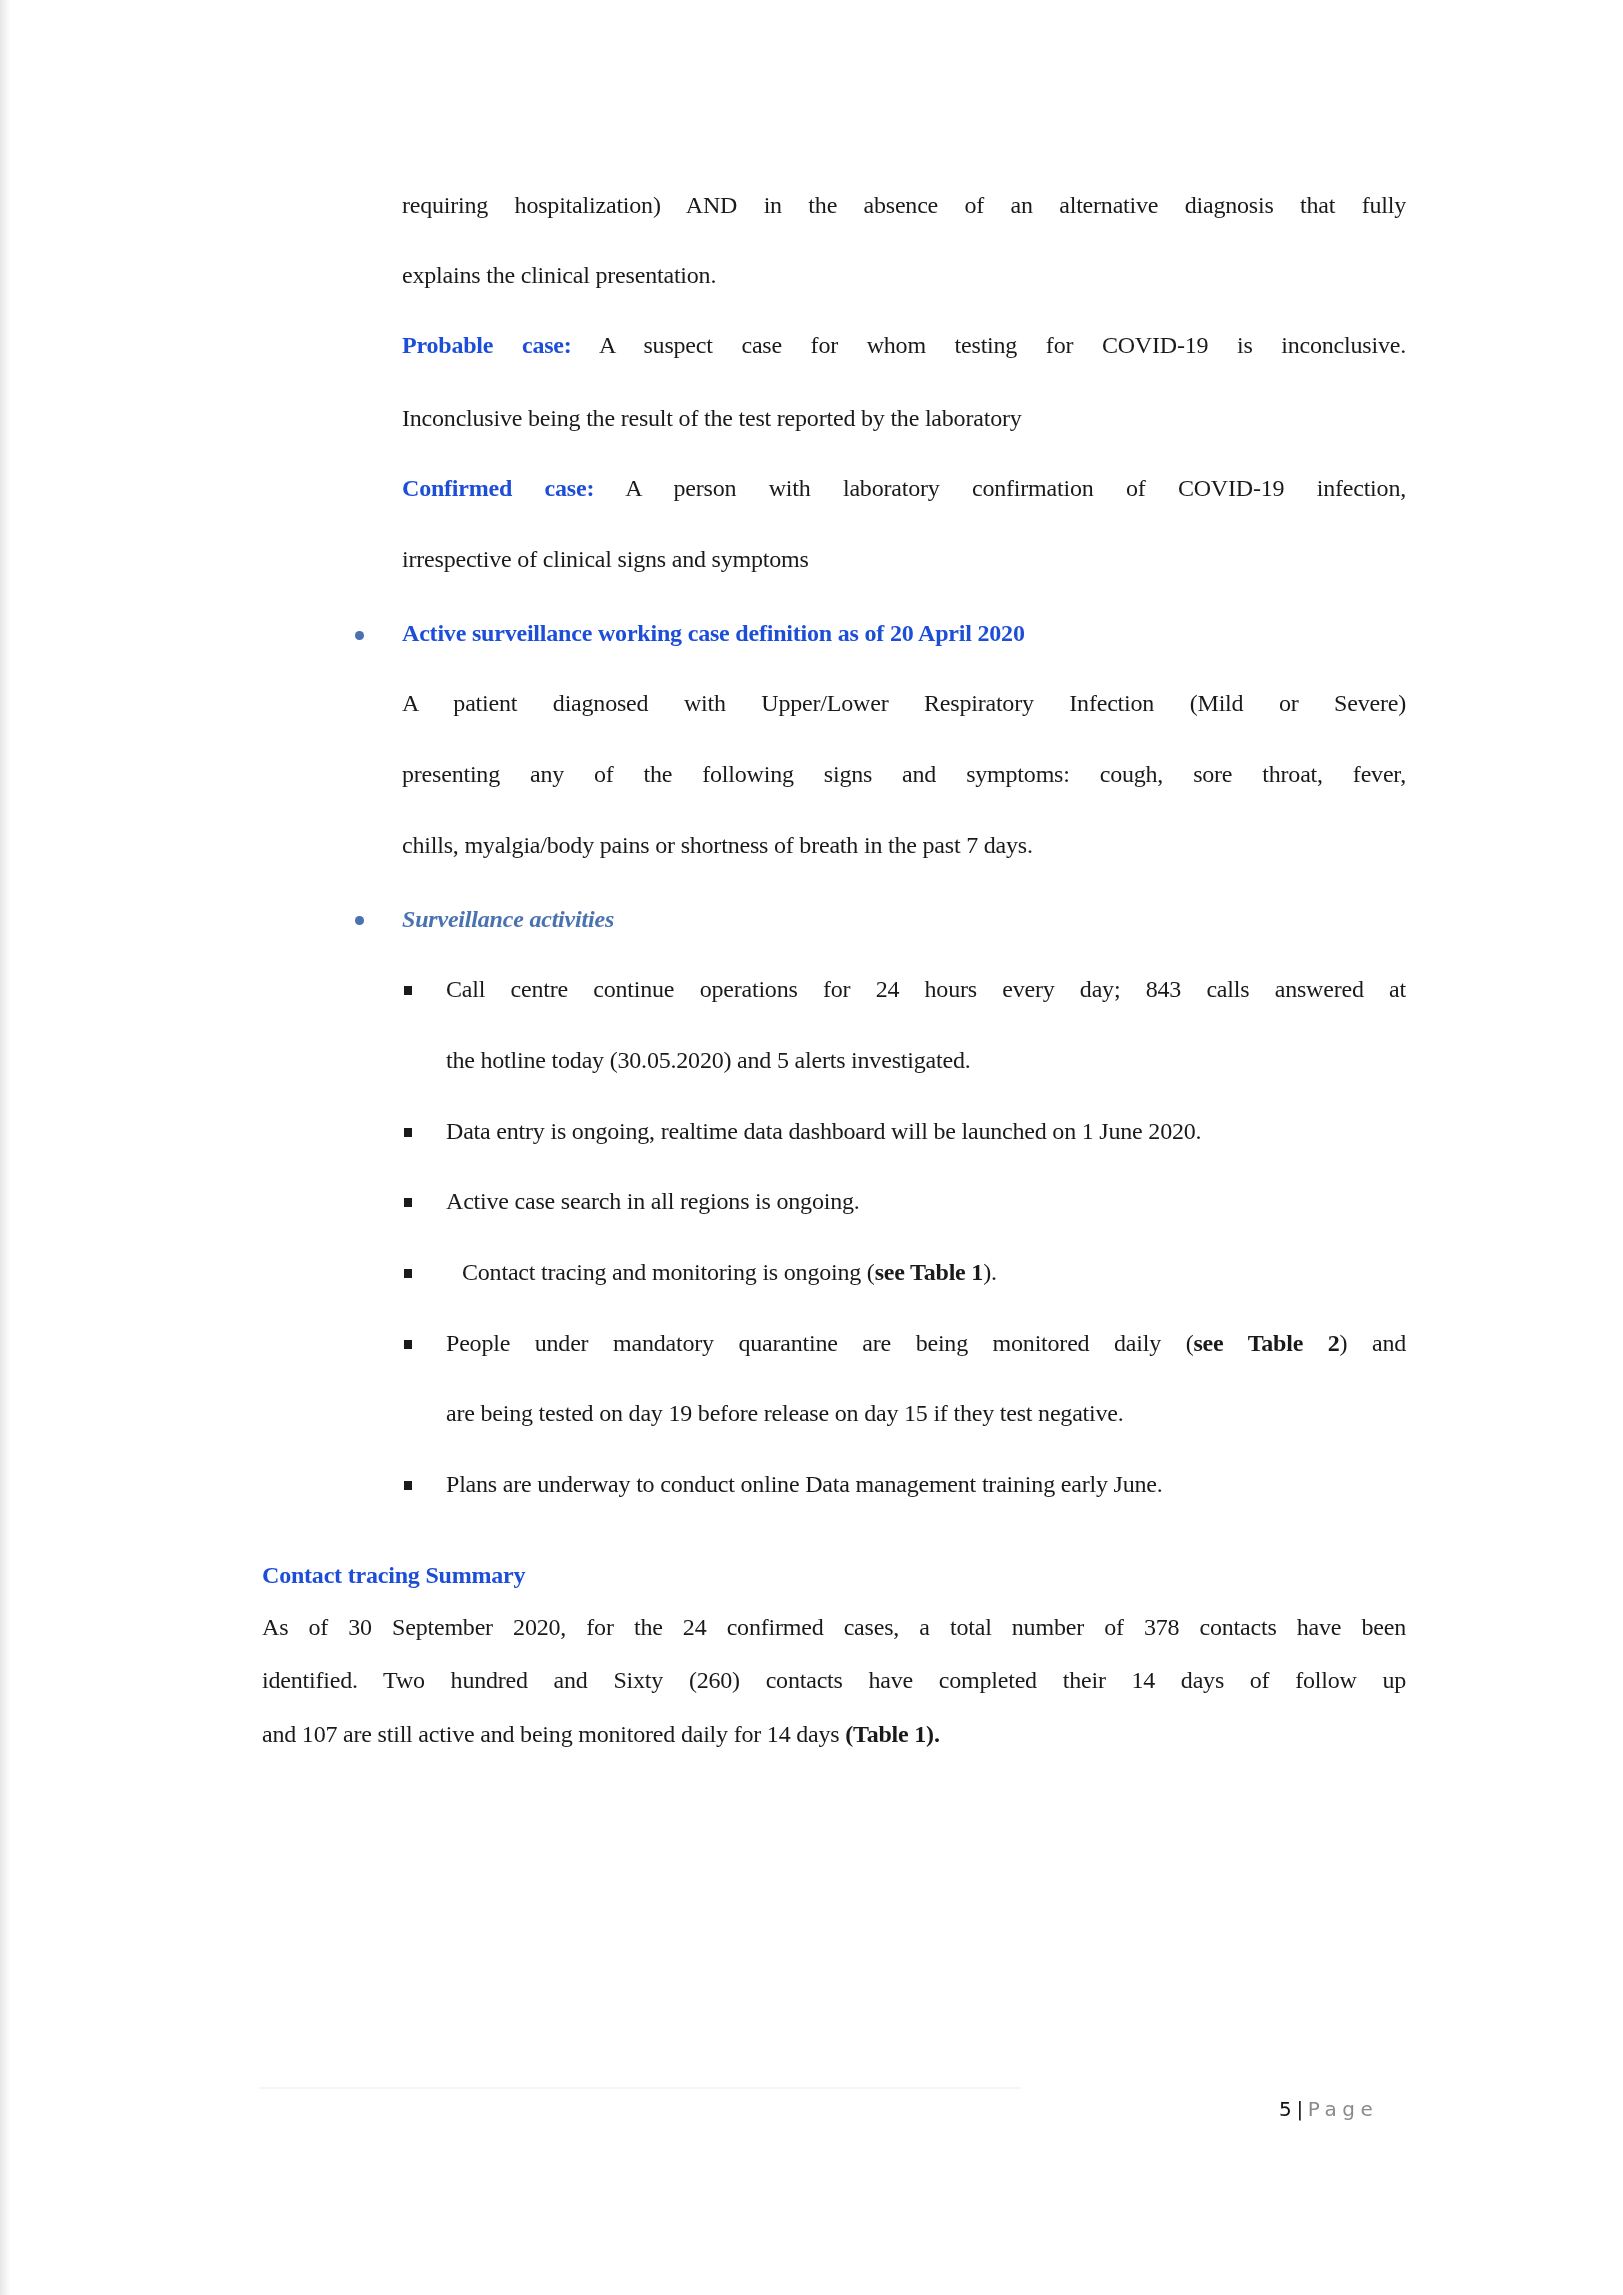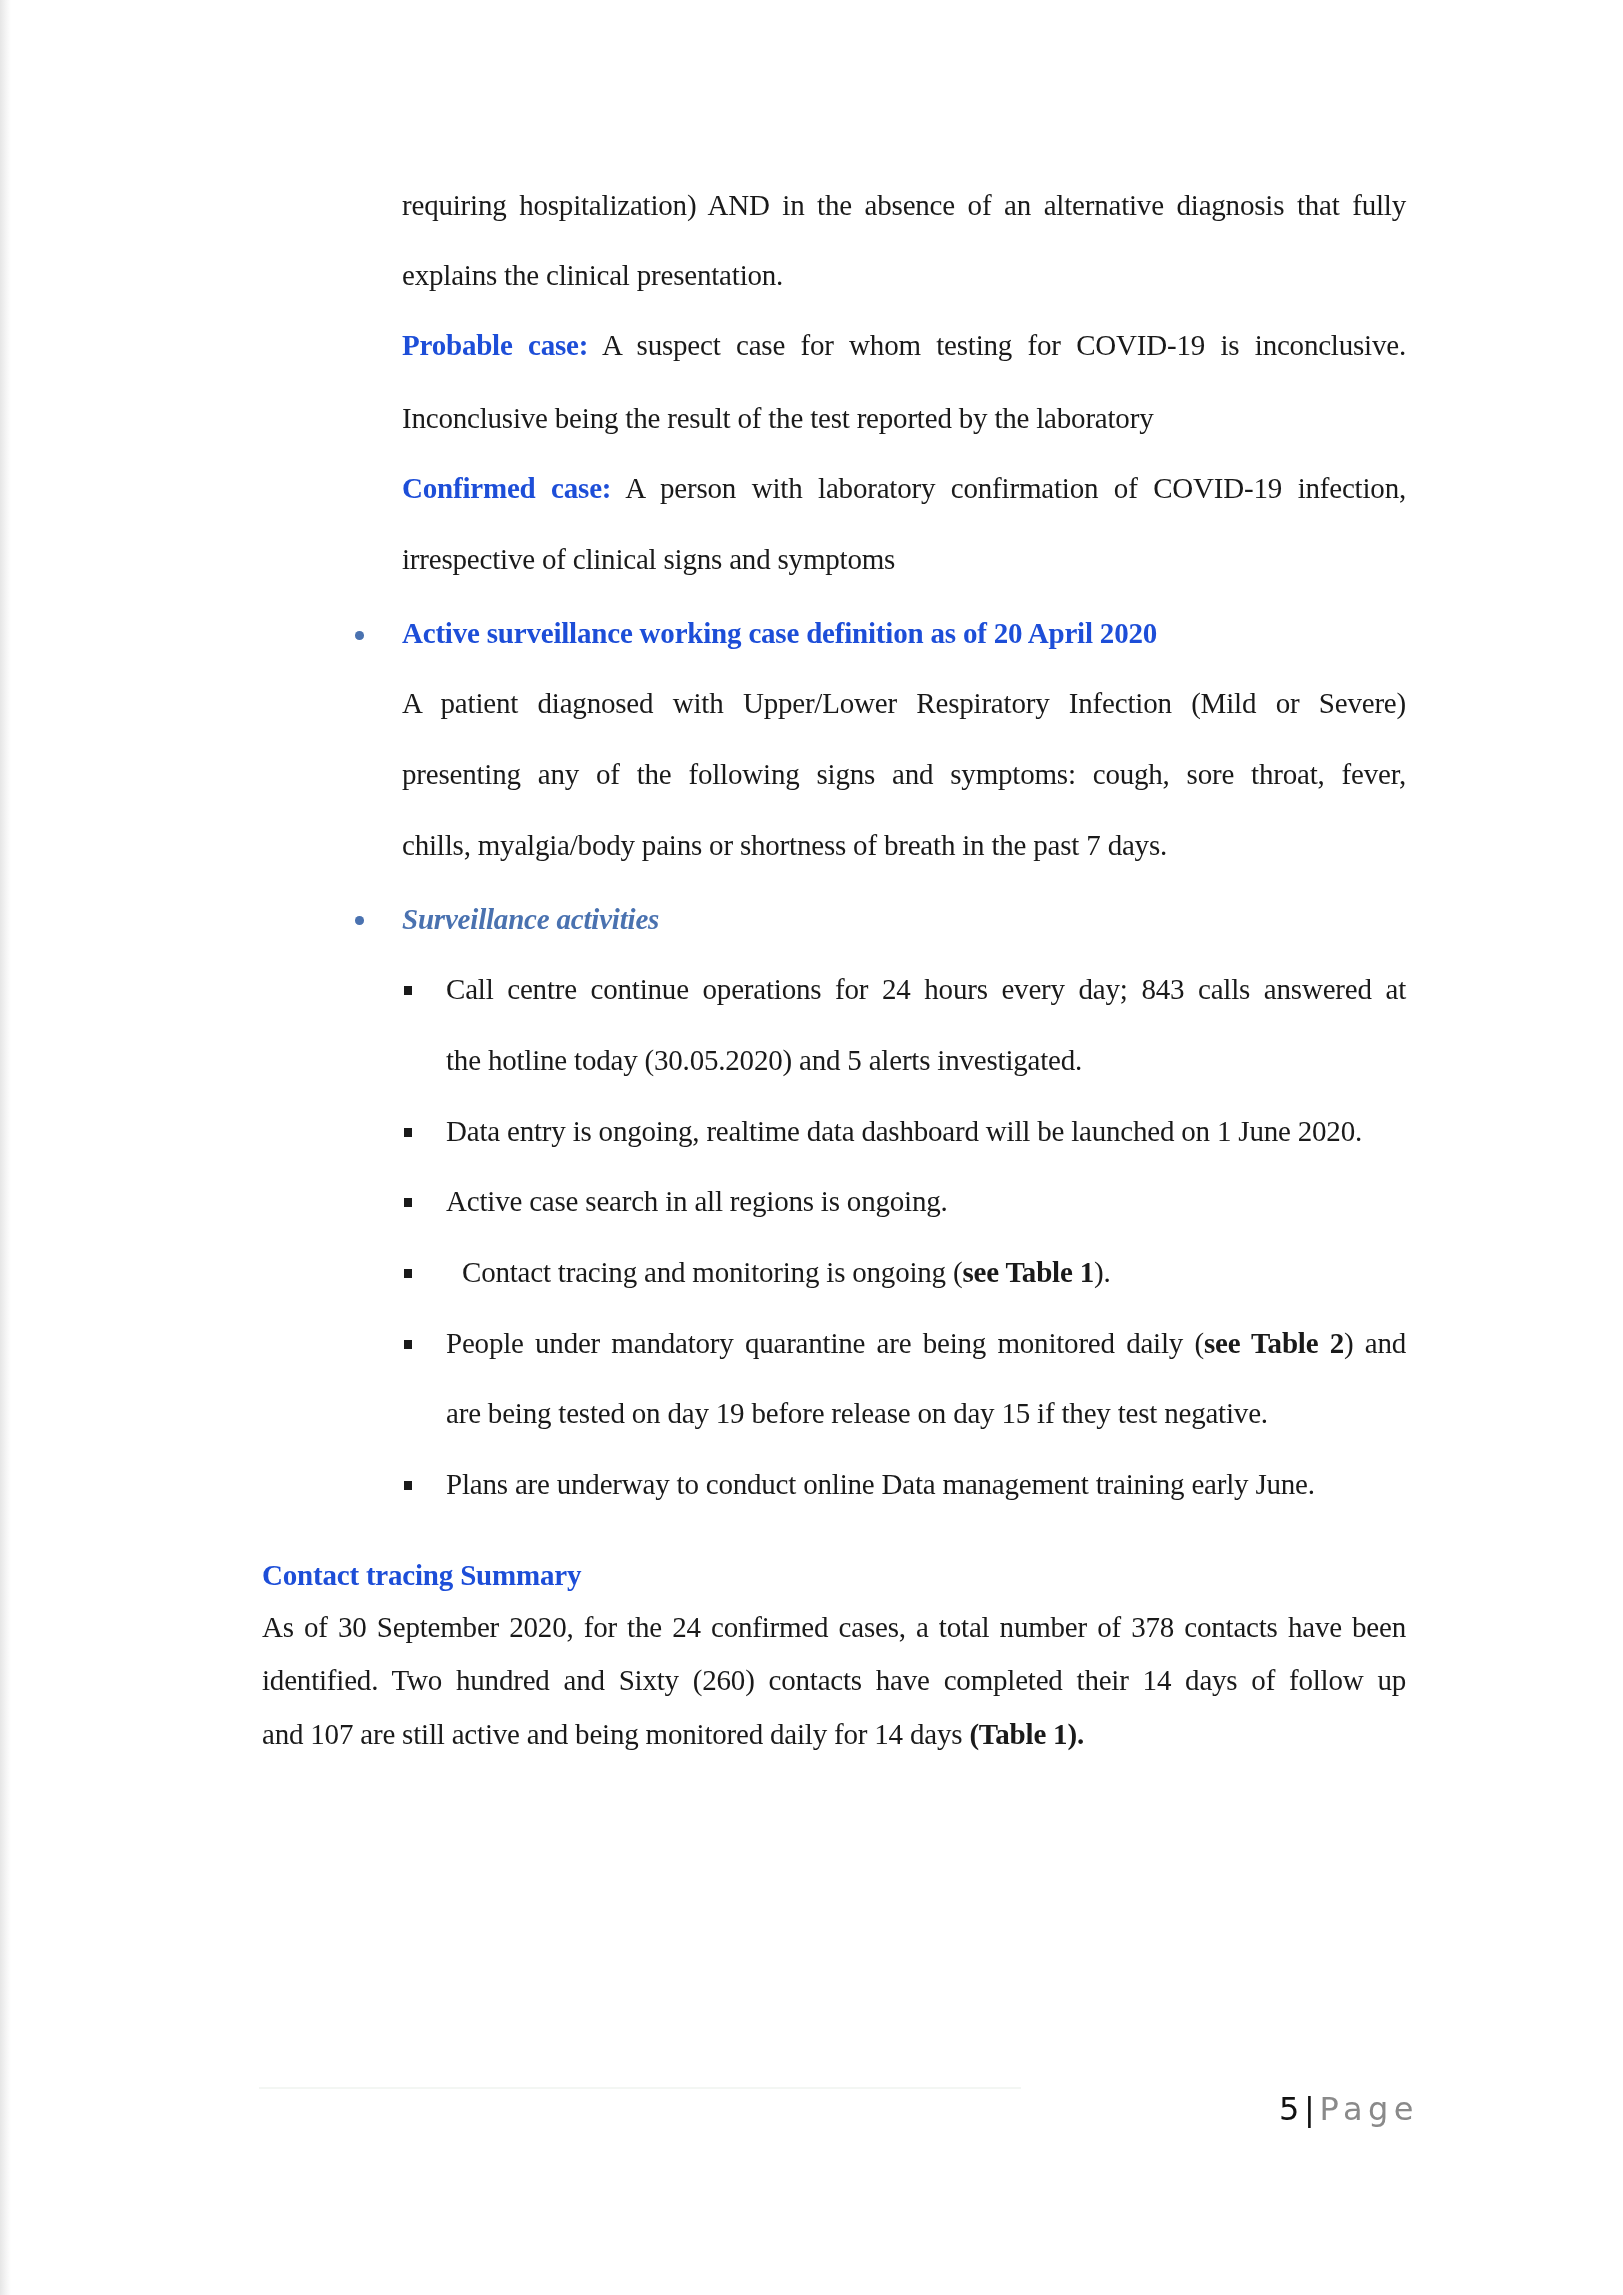--- a/index.html
+++ b/index.html
@@ -11,21 +11,21 @@
       overflow: hidden;
       font-family: "Liberation Serif", "DejaVu Serif", serif;
       color: #1a1a1a;
     }
     .left-shadow {
       position: absolute; left: 0; top: 0; width: 11px; height: 2295px;
       background: linear-gradient(to right, #e6e6e6, #f6f6f6 60%, #ffffff);
     }
     .line {
       position: absolute;
-      font-size: 29px;
+      font-size: 24px;
       line-height: 35px;
       white-space: nowrap;
       letter-spacing: -0.2px;
     }
     .justify-line {
       text-align: justify;
       text-align-last: justify;
       white-space: normal;
     }
     .blue { color: #1d4ed8; font-weight: bold; }
@@ -41,21 +41,21 @@
       width: 7.9px; height: 8.6px;
       background: #1a1a1a;
     }
     .footer-rule {
       position: absolute; left: 259px; top: 2087px; width: 762px; height: 1.6px;
       background: #f3f6f3;
     }
     .page-num {
       position: absolute; left: 1279px; top: 2094px;
       font-family: "DejaVu Sans", "Liberation Sans", sans-serif;
-      font-size: 32px; line-height: 31px; white-space: nowrap;
+      font-size: 20px; line-height: 31px; white-space: nowrap;
     }
     .page-num .num { color: #111; }
     .page-num .sep { color: #111; margin: 0 4.7px; }
     .page-num .word { color: #8a8a8a; letter-spacing: 5.5px; }
   </style>
 </head>
 <body>
 
 <div class="left-shadow"></div>
 

